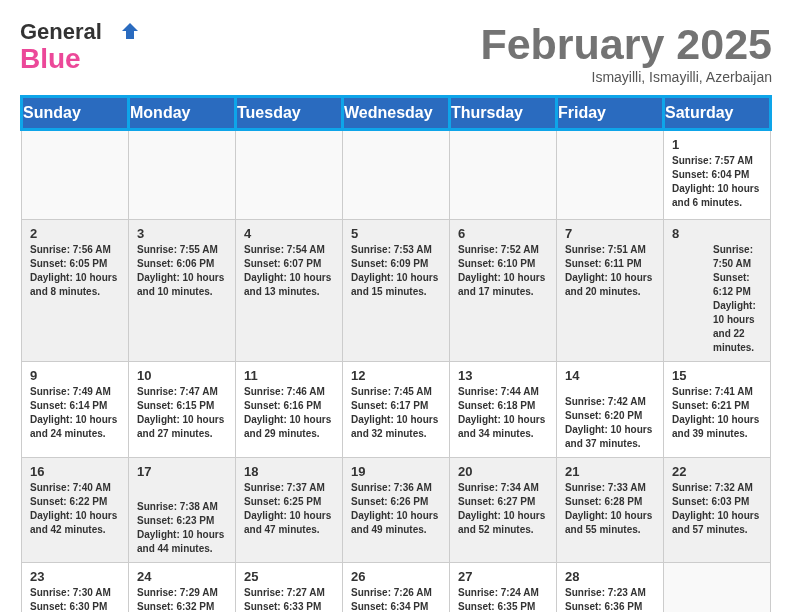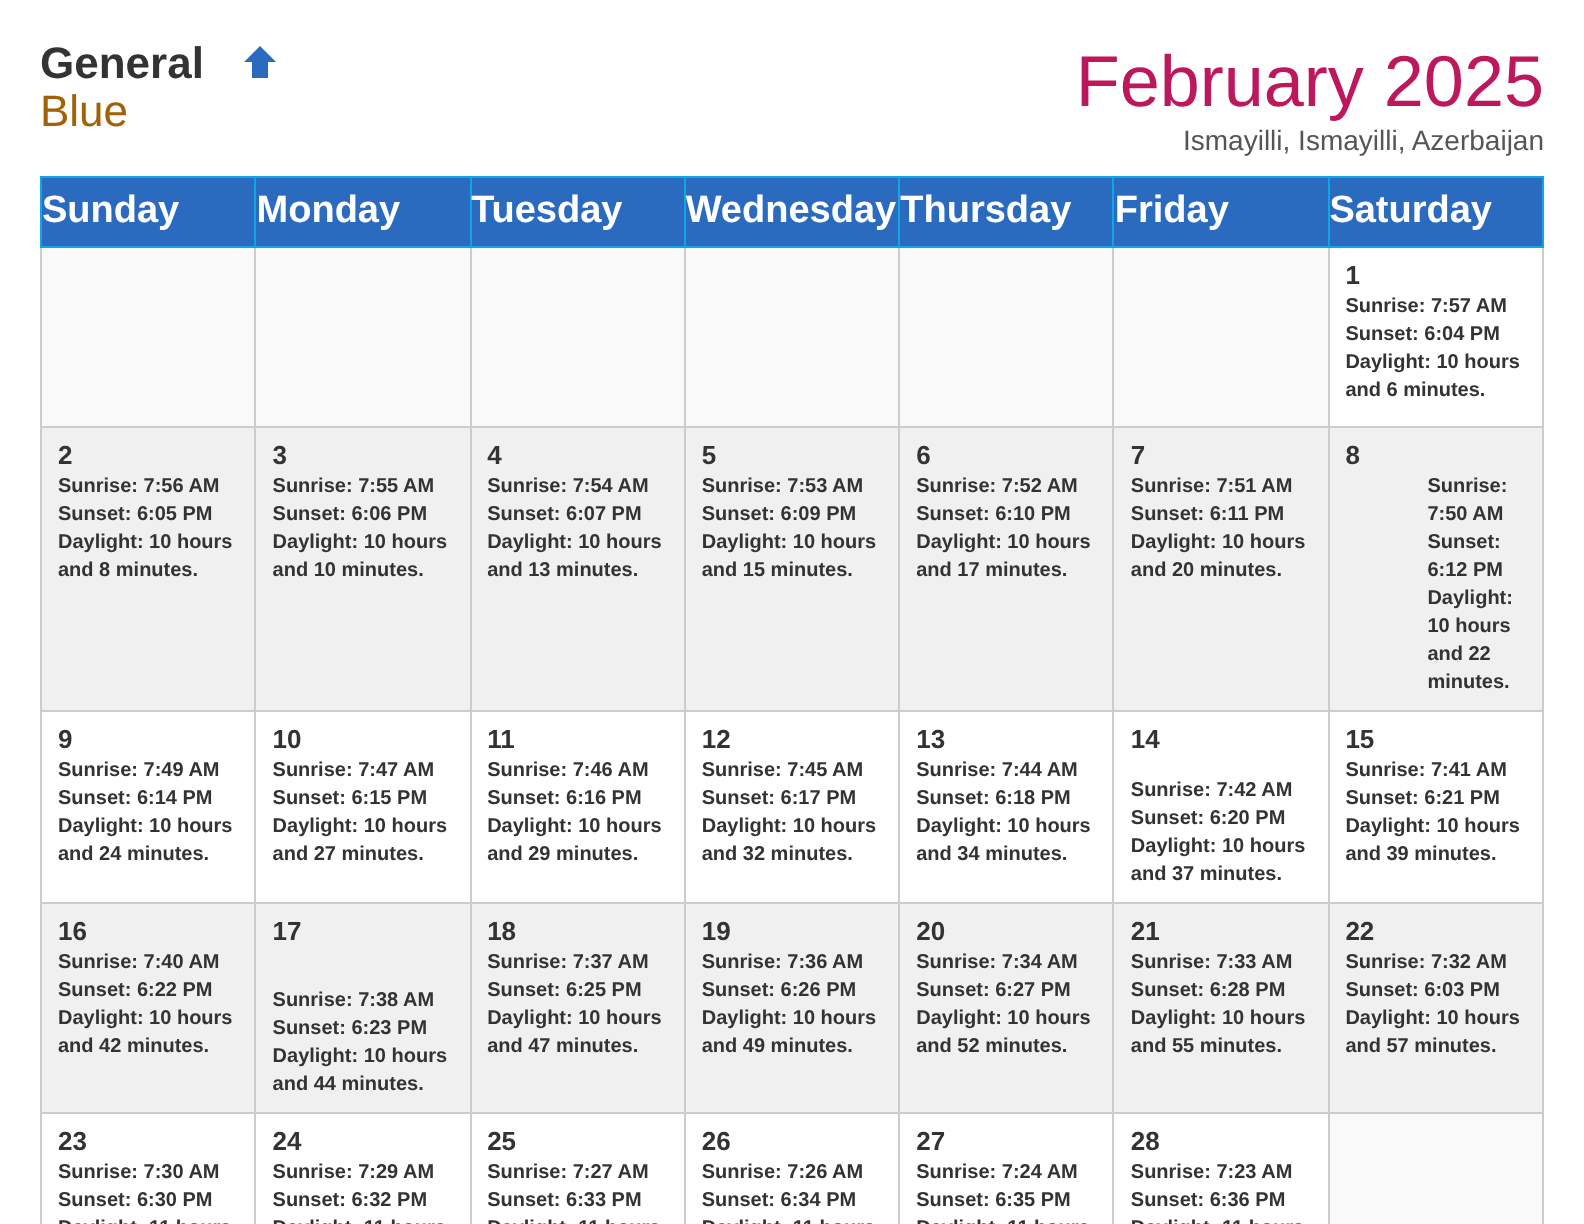--- a/index.html
+++ b/index.html
@@ -21,55 +21,55 @@
       flex-direction: column;
       align-items: flex-start;
     }
     .logo-general {
       font-size: 22px;
       font-weight: bold;
       color: #333;
       line-height: 1.1;
     }
     .logo-blue {
-      font-size: 22px;
-      font-weight: normal;
-      color: #a16207;
+      font-size: 28px;
+      font-weight: bold;
+      color: #ec4899;
       line-height: 1.1;
     }
     .logo-row {
       display: flex;
       align-items: center;
       gap: 16px;
     }
     .title-section {
       text-align: right;
     }
     .calendar-title {
-      font-size: 36px;
-      font-weight: normal;
-      color: #be185d;
+      font-size: 43px;
+      font-weight: bold;
+      color: #737373;
     }
     .calendar-subtitle {
       font-size: 14px;
       color: #555;
     }
     .calendar {
       width: 100%;
       border-collapse: collapse;
       border: 1px solid #ccc;
     }
     .calendar th {
       background-color: #2a6bbf;
       color: white;
       padding: 6px 0;
       text-align: left;
-      font-size: 19px;
-      font-weight: bold;
-      border: 1px solid #0ea5e9;
+      font-size: 16px;
+      font-weight: bold;
+      border: 3px solid #0ea5e9;
     }
     .calendar td {
       vertical-align: top;
       padding: 6px 8px;
       border: 1px solid #ccc;
       width: calc(100% / 7);
       height: 90px;
       font-size: 10.5px;
       color: #333;
       background: #fff;

